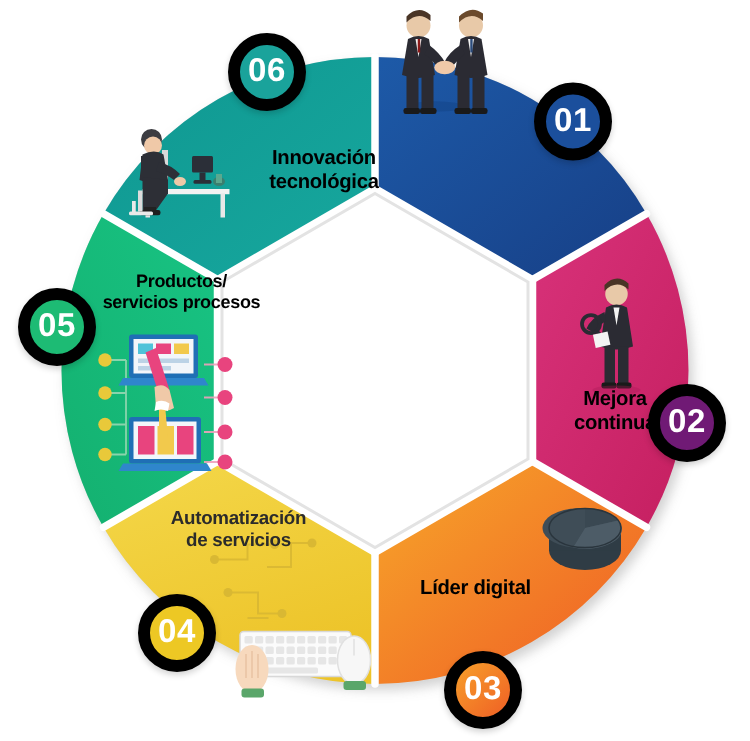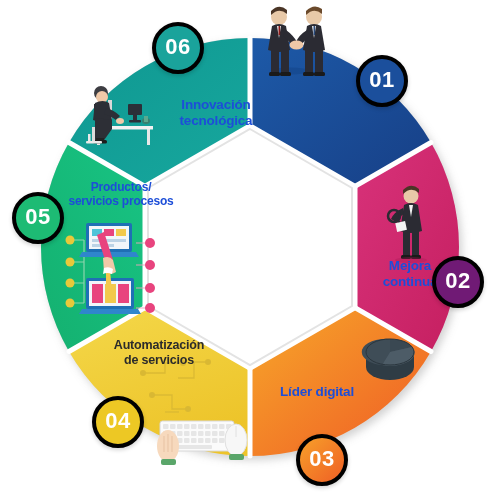--- a/index.html
+++ b/index.html
@@ -6,35 +6,35 @@
   body{
     width:500px;height:494px;
     background:#ffffff;
     font-family:"Liberation Sans", sans-serif;
     overflow:hidden;
   }
   #stage{position:relative;width:500px;height:494px;}
   #wheel{position:absolute;left:0;top:0;}
   .seg-label{
     position:absolute;
-    color:#1d4ed8;
+    color:#000000;
     font-weight:bold;
     font-size:13.5px;
     line-height:1.18;
     text-align:center;
     letter-spacing:-0.2px;
     white-space:pre-line;
     pointer-events:none;
   }
   .seg-label.dark{color:#2b2b2b;}
   .badge{
     position:absolute;
     width:52px;height:52px;
     border-radius:50%;
-    border:4px solid #000000;
+    border:8px solid #000000;
     box-sizing:border-box;
     display:flex;align-items:center;justify-content:center;
     color:#ffffff;
     font-weight:bold;
     font-size:22px;
     letter-spacing:0.5px;
     box-shadow:0 2px 4px rgba(0,0,0,0.18);
   }
   .badge span{transform:translateY(-1px);}
 </style>

